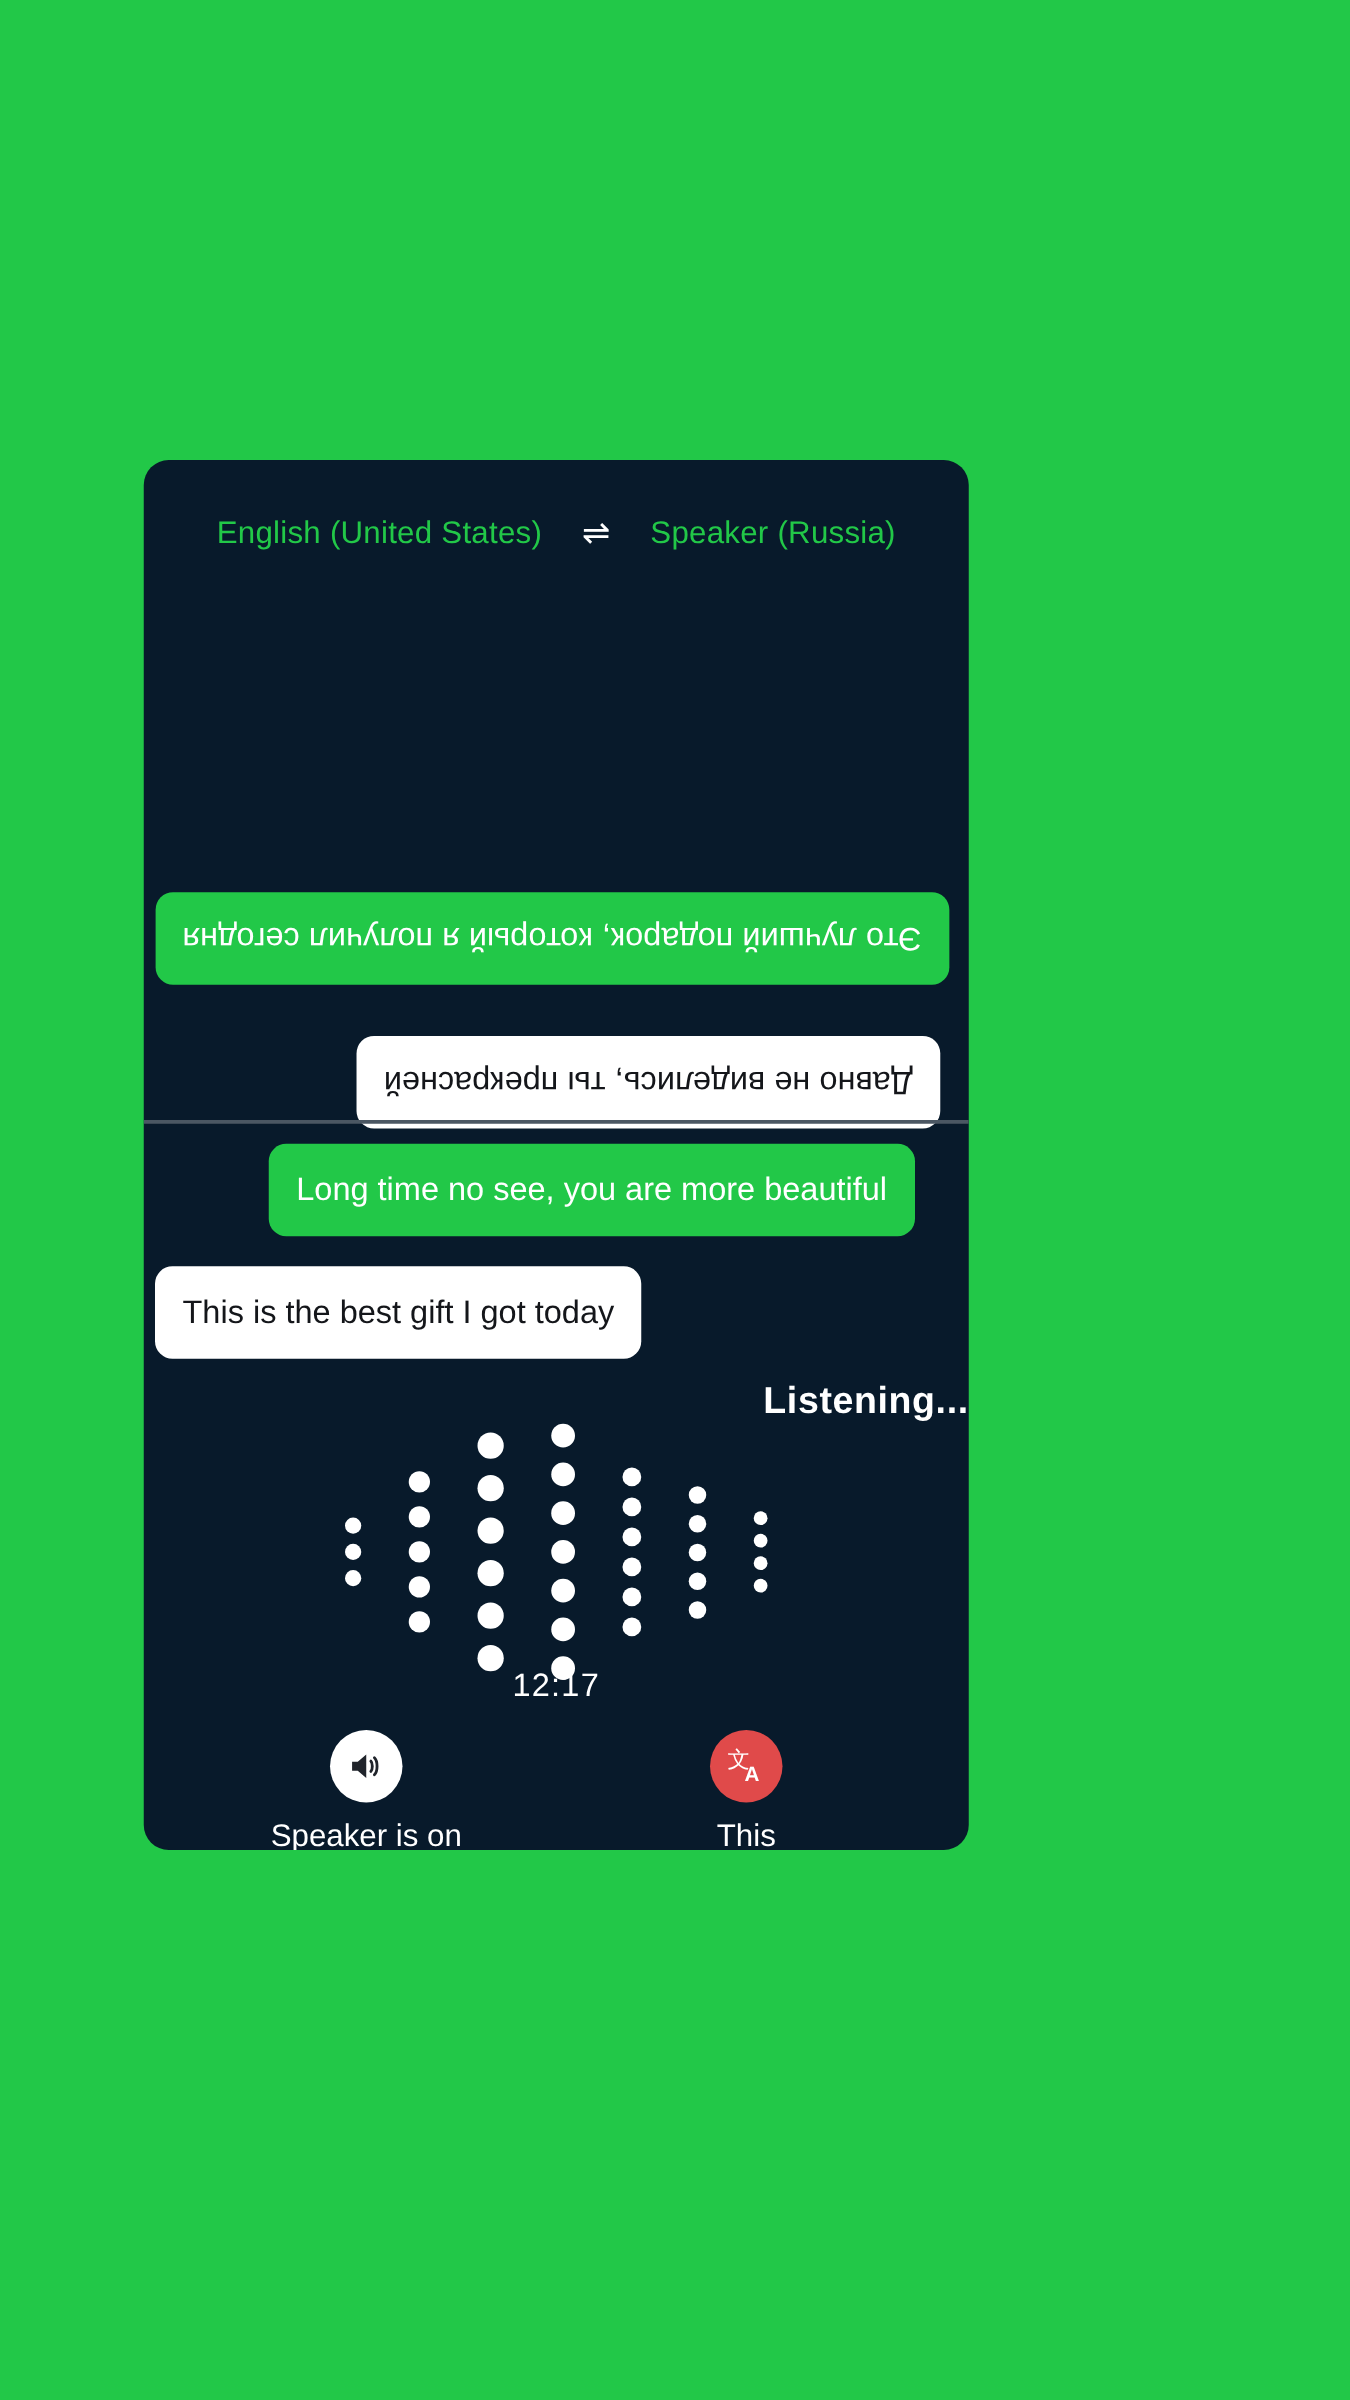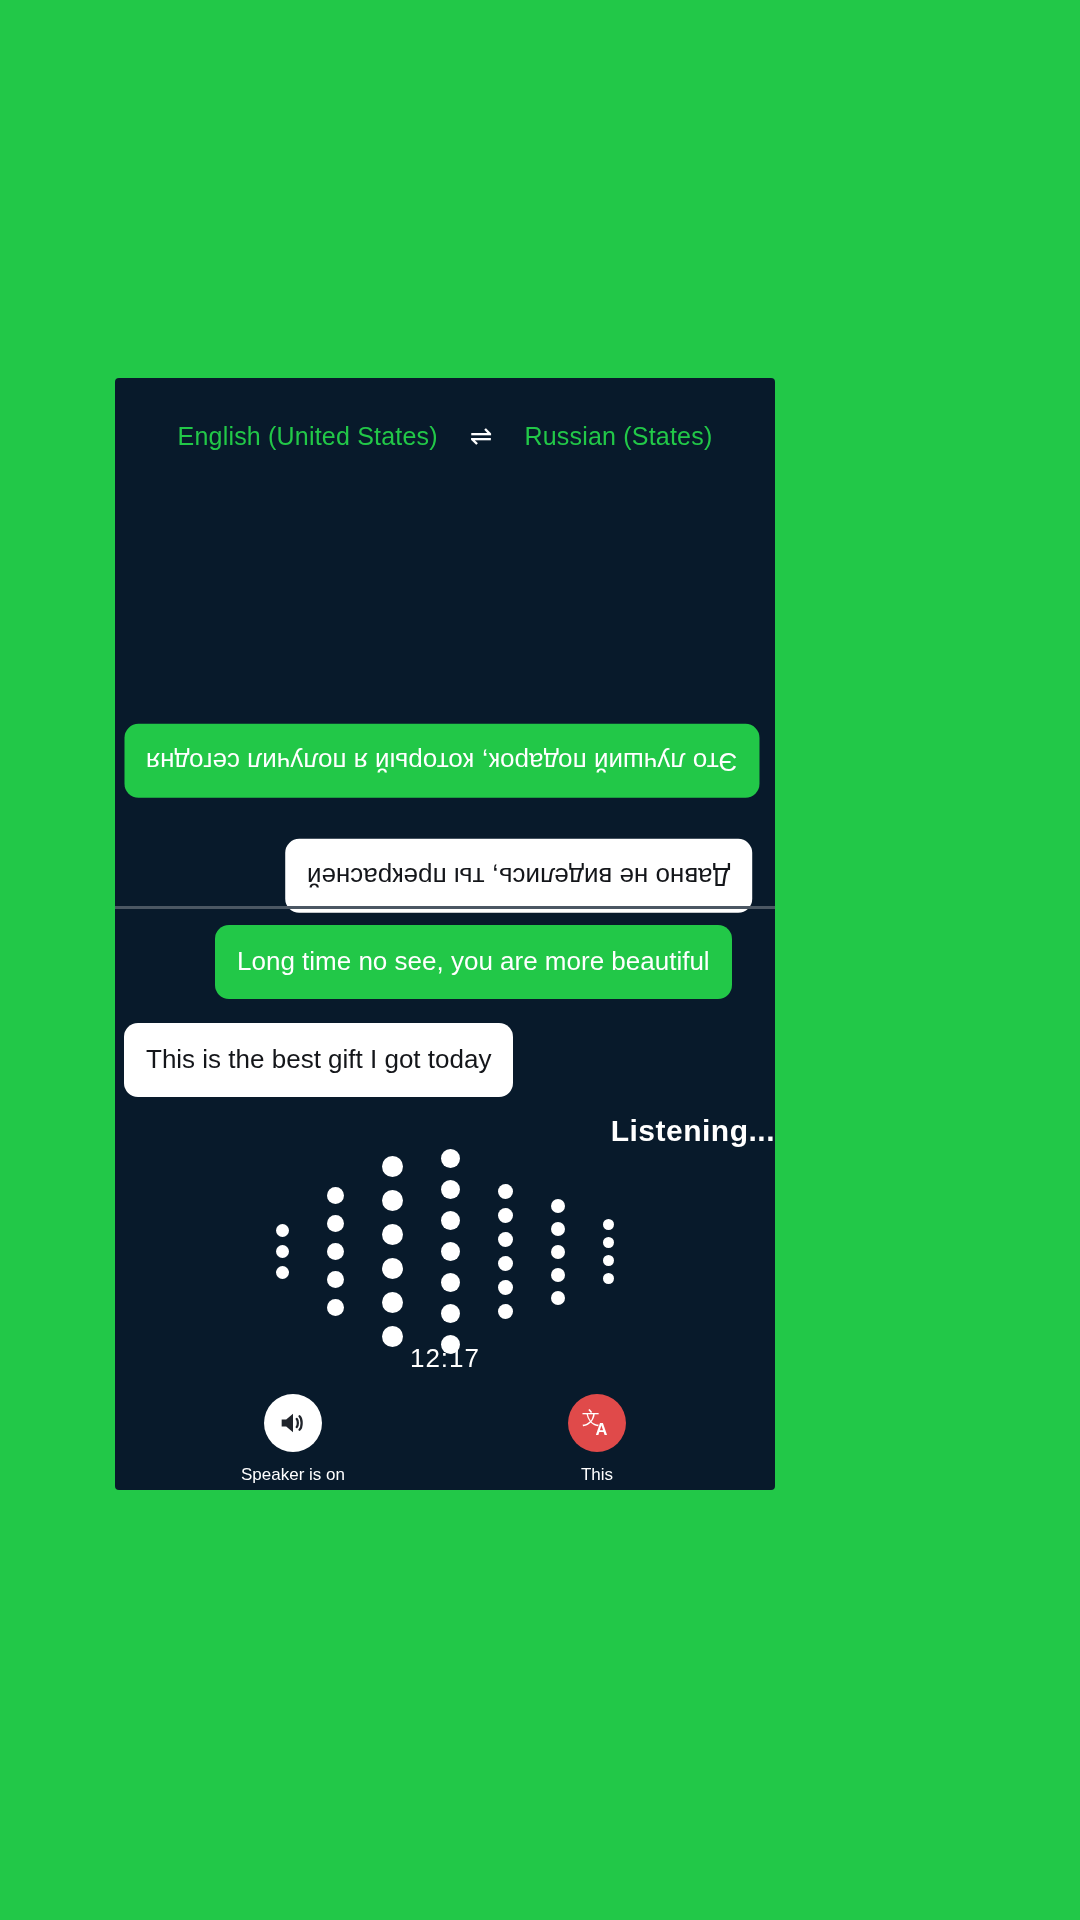--- a/index.html
+++ b/index.html
@@ -23,24 +23,24 @@
     color:#ffffff;
     font-size:74px;
     font-weight:bold;
     letter-spacing:4px;
     line-height:1.1;
   }
 
   
   .phone-card {
     position:absolute;
-    left:115px; top:378px;
+    left:115px; top:368px;
     width:660px; height:1112px;
     background:#081a2b;
-    border-radius:4px;
+    border-radius:20px;
     overflow:hidden;
   }
 
   
   .lang-bar {
     position:absolute;
     top:44px; left:0; width:660px;
     display:flex;
     align-items:center;
     justify-content:center;
@@ -162,37 +162,37 @@
     width:58px; height:58px;
     border-radius:50%;
     display:flex;
     align-items:center;
     justify-content:center;
   }
   .ctrl-circle.light { background:#ffffff; }
   .ctrl-circle.red   { background:#e04a4a; }
   .ctrl-label {
     color:#ffffff;
-    font-size:17px;
+    font-size:25px;
     white-space:nowrap;
     text-align:right;
   }
 </style>
 </head>
 <body>
 
 <div id="page">
 
 
   <div class="phone-card">
 
     <div class="lang-bar">
       <span class="lang-item">English (United States)</span>
       <span class="swap-icon">⇌</span>
-      <span class="lang-item">Russian (States)</span>
+      <span class="lang-item">Speaker (Russia)</span>
     </div>
 
     <div class="pane-top">
       <div class="bubble green rot b-top-green">Это лучший подарок, который я получил сегодня</div>
       <div class="bubble white rot b-top-white">Давно не виделись, ты прекрасней</div>
     </div>
 
     <div class="divider"></div>
 
     <div class="pane-bottom">

